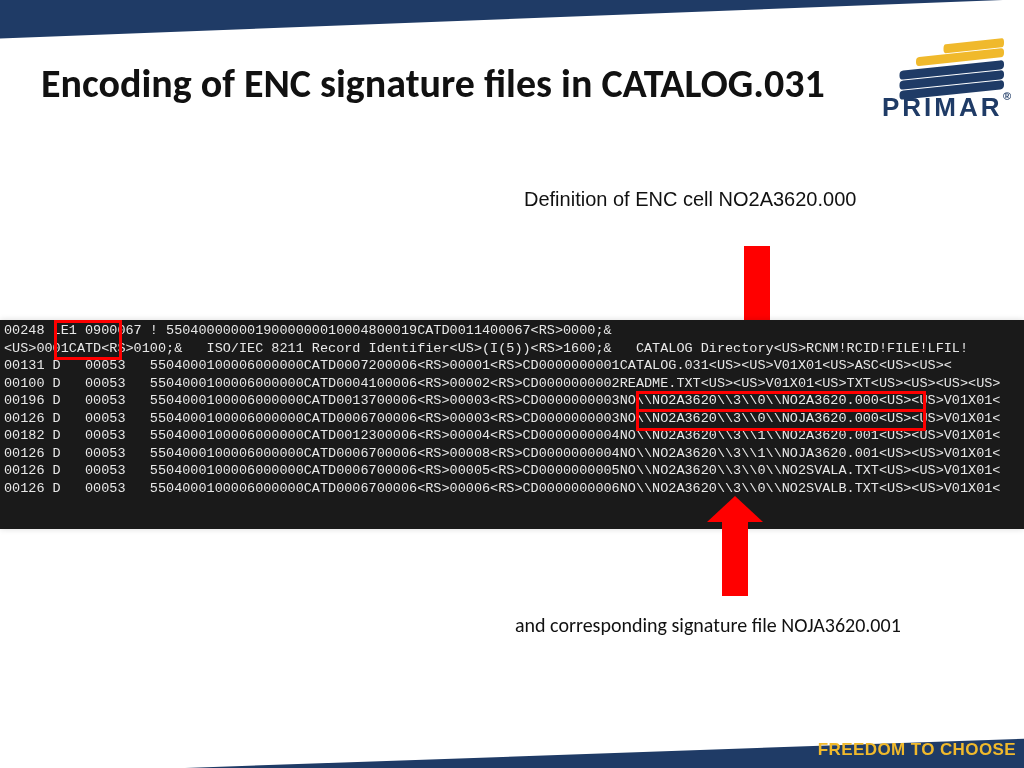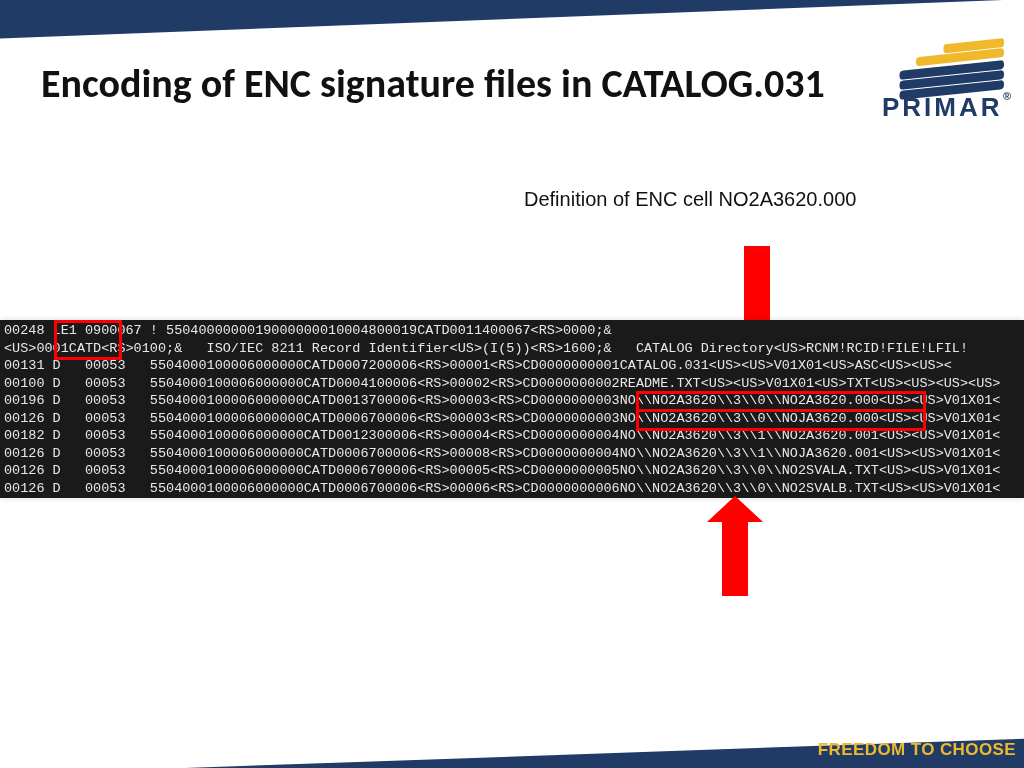--- a/index.html
+++ b/index.html
@@ -109,21 +109,21 @@
     top: -26px;
     border-left: 28px solid transparent;
     border-right: 28px solid transparent;
     border-bottom: 26px solid #ff0000;
   }
   .hexdump {
     position: absolute;
     top: 320px;
     left: 0;
     width: 1024px;
-    height: 178px;
+    height: 209px;
     background: #1a1a1a;
     color: #e8e8e8;
     font-family: Consolas, "Courier New", monospace;
     font-size: 13.5px;
     line-height: 17.5px;
     white-space: pre;
     padding: 2px 4px;
     overflow: hidden;
     box-shadow: 0 0 6px rgba(0,0,0,0.15);
   }
@@ -203,16 +203,17 @@
 <span>00126 D   00053   5504000100006000000CATD0006700006&lt;RS&gt;00005&lt;RS&gt;CD0000000005NO\\NO2A3620\\3\\0\\NO2SVALA.TXT&lt;US&gt;&lt;US&gt;V01X01&lt;</span>
 <span>00126 D   00053   5504000100006000000CATD0006700006&lt;RS&gt;00006&lt;RS&gt;CD0000000006NO\\NO2A3620\\3\\0\\NO2SVALB.TXT&lt;US&gt;&lt;US&gt;V01X01&lt;</span></div>
 
 <div class="red-box left"></div>
 <div class="red-box group"></div>
 <div class="red-box strike"></div>
 
 <div class="arrow-up bottom"></div>
 
 <div class="caption-bottom">
+  <div>and corresponding signature file NOJA3620.001</div>
 </div>
 
 <div class="bottom-diagonal"></div>
 <div class="footer-tag">FREEDOM TO CHOOSE</div>
 
 </body></html>

